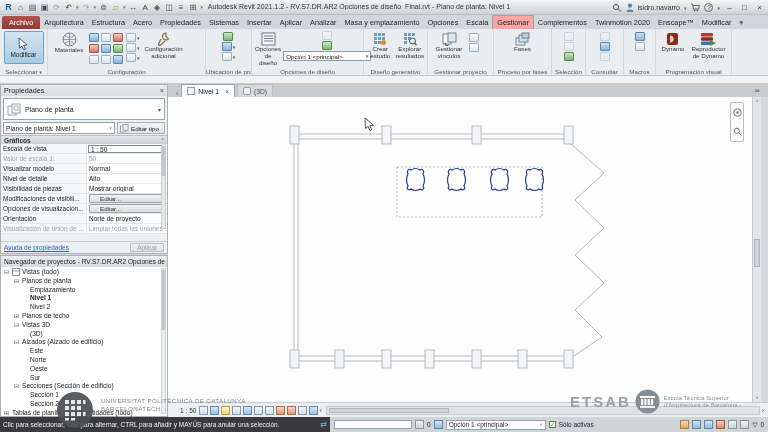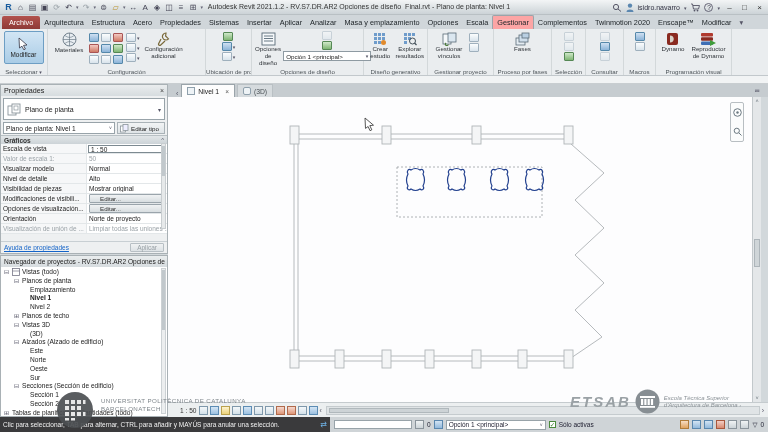--- a/index.html
+++ b/index.html
@@ -107,21 +107,21 @@
   .ssel{width:100px;height:10px;background:#fff;border:1px solid #98a3a9;display:flex;align-items:center;padding:0 2px;white-space:nowrap;}
   .ssel .car{margin-left:auto;}
   .cbx{width:7px;height:7px;background:#fff;border:1px solid #4a8a3c;color:#2f7d26;font-size:6.5px;line-height:6px;text-align:center;}
   .sic2{width:9px;height:9px;border:1px solid #8a949b;background:linear-gradient(#f0f3f4,#ccd4d8);display:inline-block;}
   .sic2.or{background:linear-gradient(#f7ddc2,#e0a35f);border-color:#b07c38;}
   .sic2.bl{background:linear-gradient(#d3e4f3,#92b9dc);border-color:#5a87ae;}
   .sic2.rd{background:linear-gradient(#f3cfc6,#d88a70);border-color:#a8583e;}
   
   .upc{position:absolute;left:55px;top:390px;z-index:10;display:flex;align-items:flex-start;gap:6px;pointer-events:none;}
   .upctext{font-size:6.2px;letter-spacing:.4px;color:#7f868b;line-height:1.25;padding-top:7px;white-space:nowrap;}
-  .etsab{position:absolute;left:570px;top:389px;z-index:10;display:flex;align-items:center;gap:4px;pointer-events:none;font-style:italic;}
+  .etsab{position:absolute;left:570px;top:389px;z-index:10;display:flex;align-items:center;gap:4px;pointer-events:none;}
   .etsabword{font-size:15px;letter-spacing:2px;color:#9aa1a5;font-weight:bold;}
   .etsabtxt{font-size:6px;line-height:1.15;color:#8b9297;white-space:nowrap;}
   .cursor{position:absolute;left:364px;top:117px;z-index:20;pointer-events:none;}
 </style>
 </head>
 <body>
 
 <div class="tb">
   <div class="qat">
     <span class="ic rlogo">R</span>

